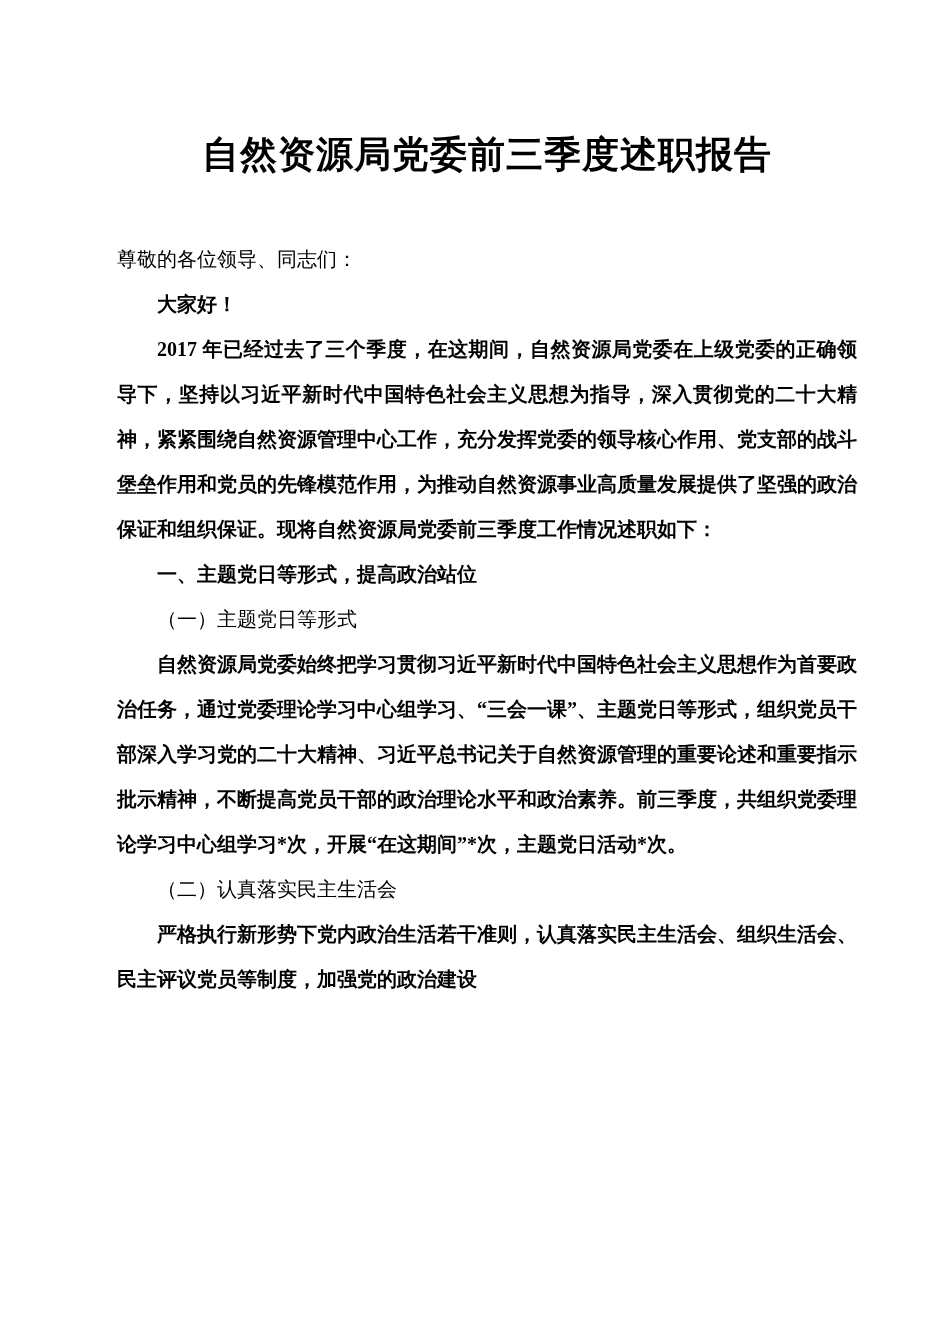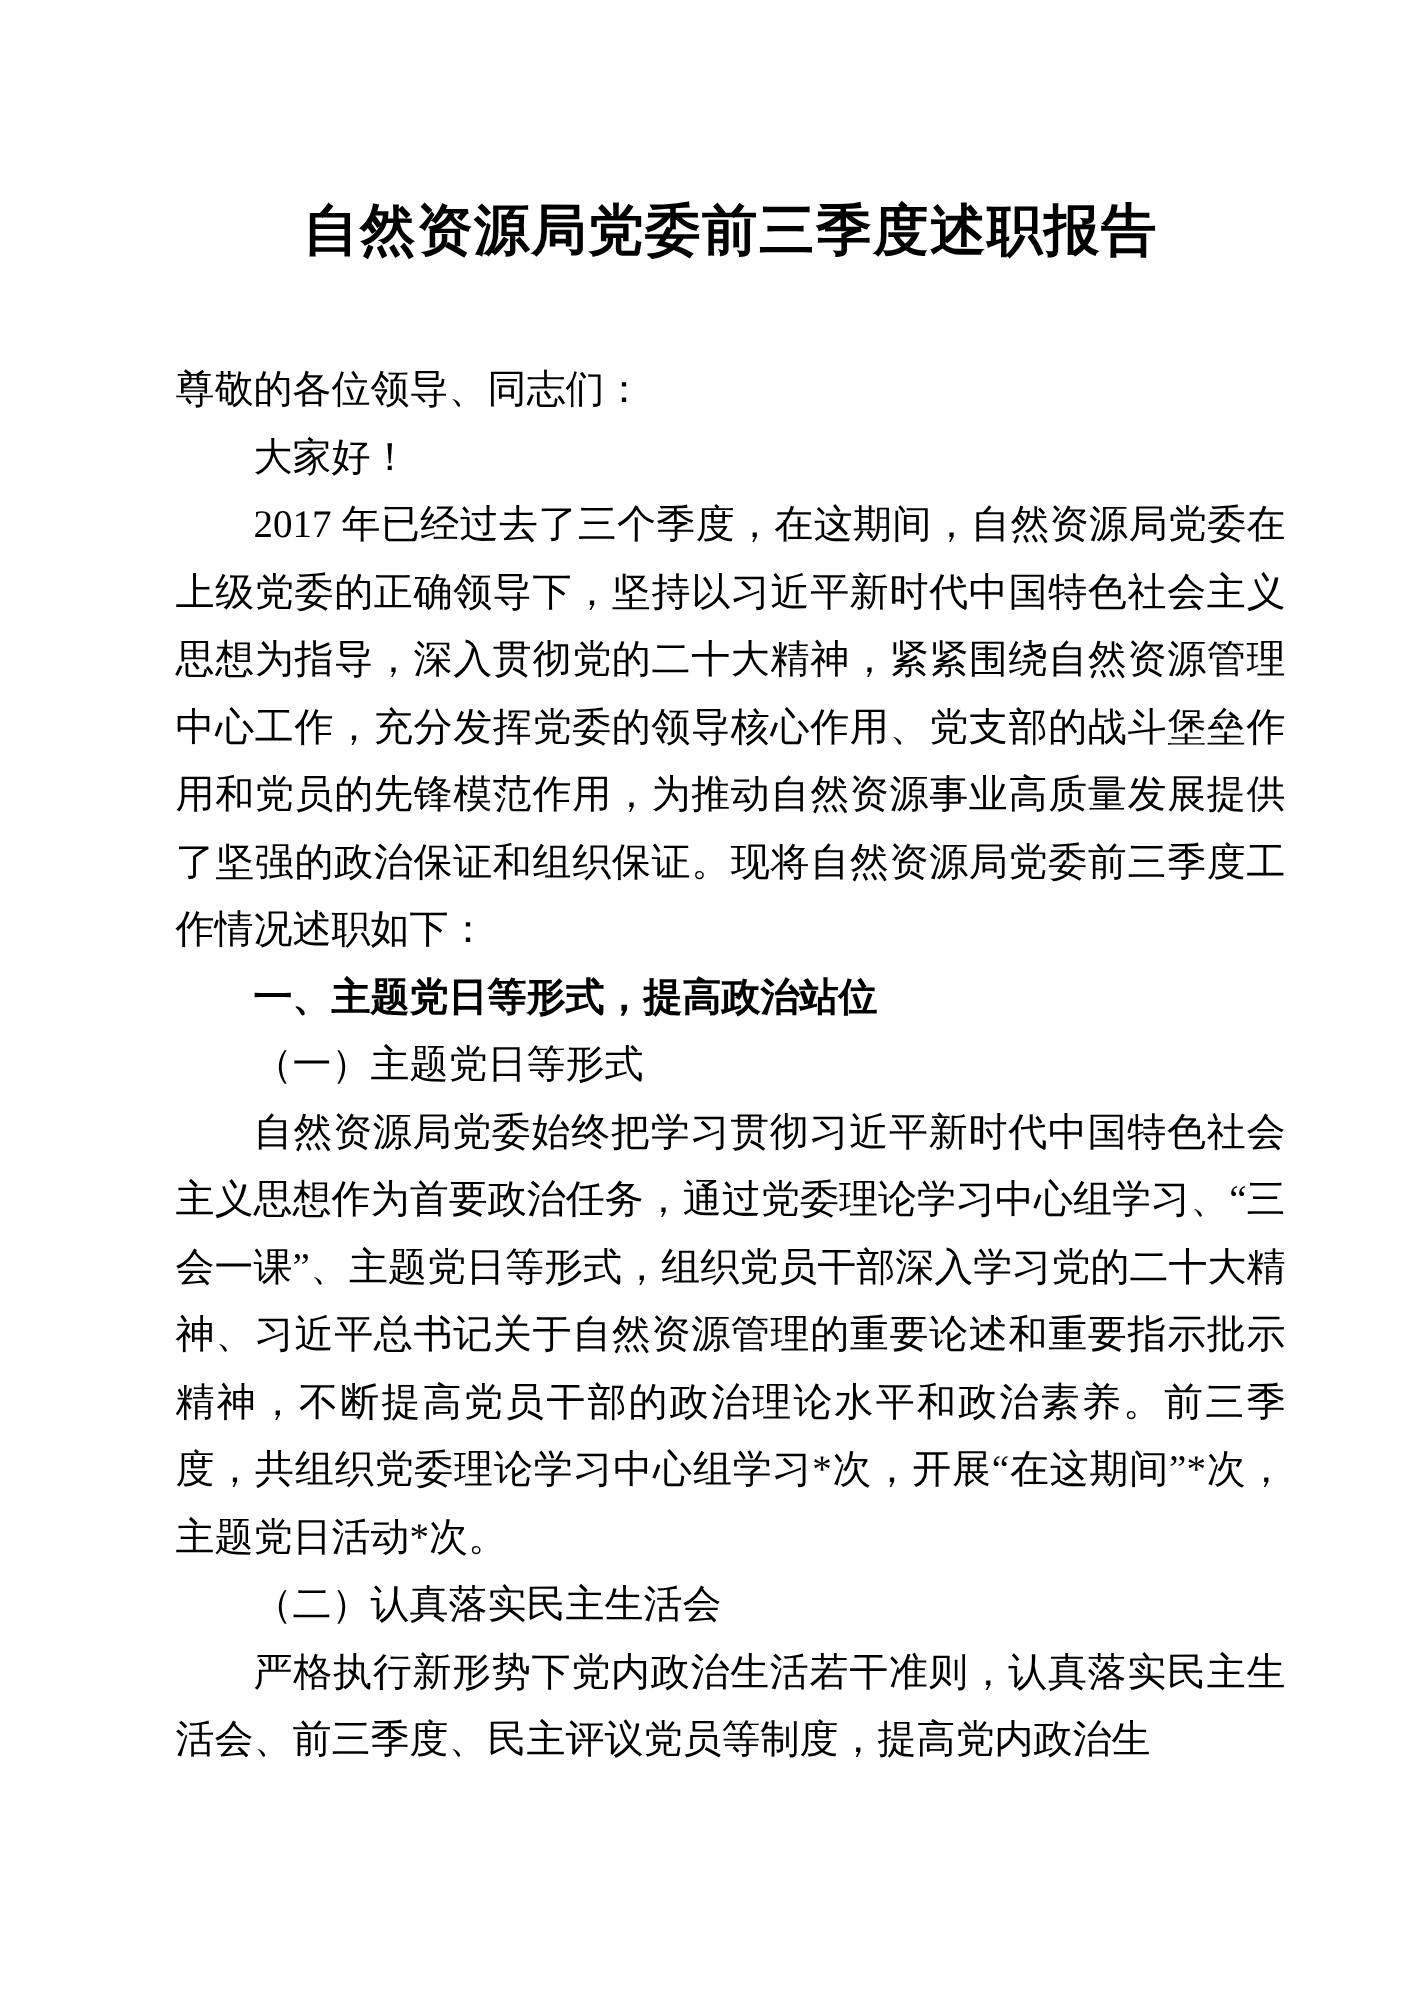--- a/index.html
+++ b/index.html
@@ -23,30 +23,31 @@
     margin: 0 0 58px 0;
     font-size: 37px;
     line-height: 48px;
     font-weight: bold;
     text-align: center;
     letter-spacing: 1px;
     font-family: "Liberation Serif", "DejaVu Serif", serif;
   }
   .page p {
     margin: 0;
-    font-size: 26px;
+    font-size: 20px;
     line-height: 45px;
     text-align: justify;
     word-break: break-all;
   }
   .salutation {
     text-indent: 0;
   }
   .para {
     text-indent: 2em;
+    font-weight: bold;
   }
   .heading-1 {
     text-indent: 2em;
     font-weight: bold;
     font-family: "Liberation Sans", "DejaVu Sans", sans-serif;
   }
   .heading-2 {
     text-indent: 2em;
     font-weight: normal;
     
@@ -67,15 +68,15 @@
   <p class="para">2017 年已经过去了三个季度，在这期间，自然资源局党委在上级党委的正确领导下，坚持以习近平新时代中国特色社会主义思想为指导，深入贯彻党的二十大精神，紧紧围绕自然资源管理中心工作，充分发挥党委的领导核心作用、党支部的战斗堡垒作用和党员的先锋模范作用，为推动自然资源事业高质量发展提供了坚强的政治保证和组织保证。现将自然资源局党委前三季度工作情况述职如下：</p>
 
   <p class="heading-1">一、主题党日等形式，提高政治站位</p>
 
   <p class="heading-2">（一）主题党日等形式</p>
 
   <p class="para">自然资源局党委始终把学习贯彻习近平新时代中国特色社会主义思想作为首要政治任务，通过党委理论学习中心组学习、“三会一课”、主题党日等形式，组织党员干部深入学习党的二十大精神、习近平总书记关于自然资源管理的重要论述和重要指示批示精神，不断提高党员干部的政治理论水平和政治素养。前三季度，共组织党委理论学习中心组学习*次，开展“在这期间”*次，主题党日活动*次。</p>
 
   <p class="heading-2">（二）认真落实民主生活会</p>
 
-  <p class="para">严格执行新形势下党内政治生活若干准则，认真落实民主生活会、前三季度、民主评议党员等制度，提高党内政治生</p>
+  <p class="para">严格执行新形势下党内政治生活若干准则，认真落实民主生活会、组织生活会、民主评议党员等制度，加强党的政治建设</p>
 
 </div>
 
 </body></html>

